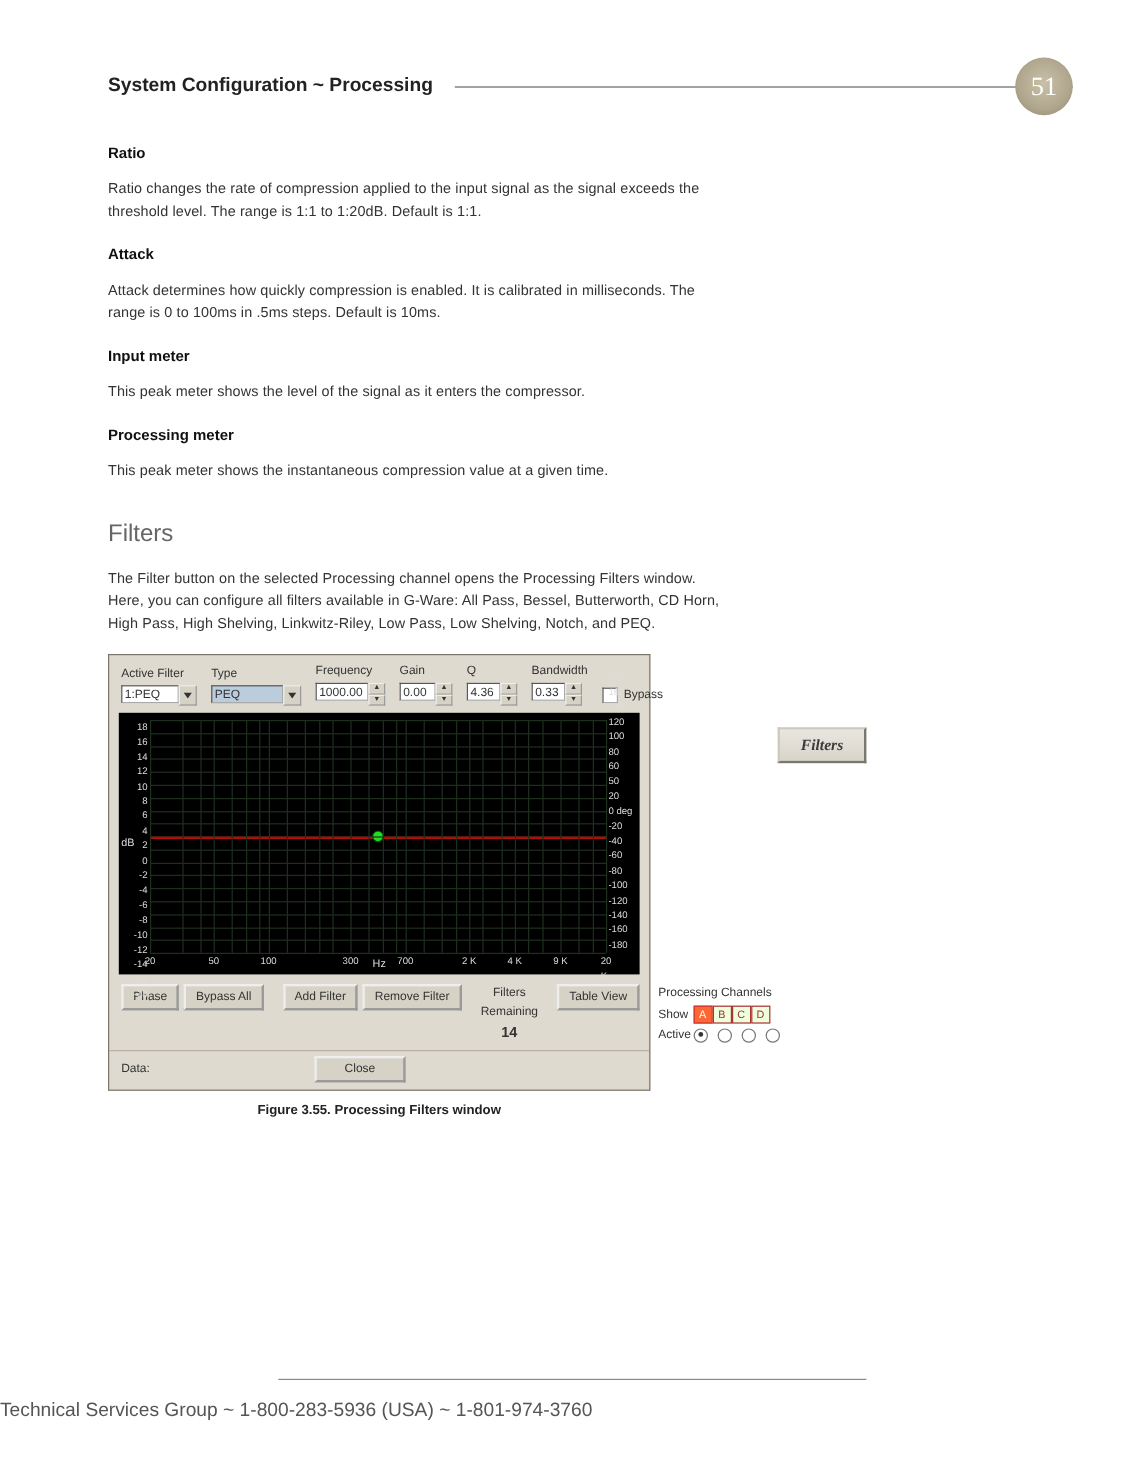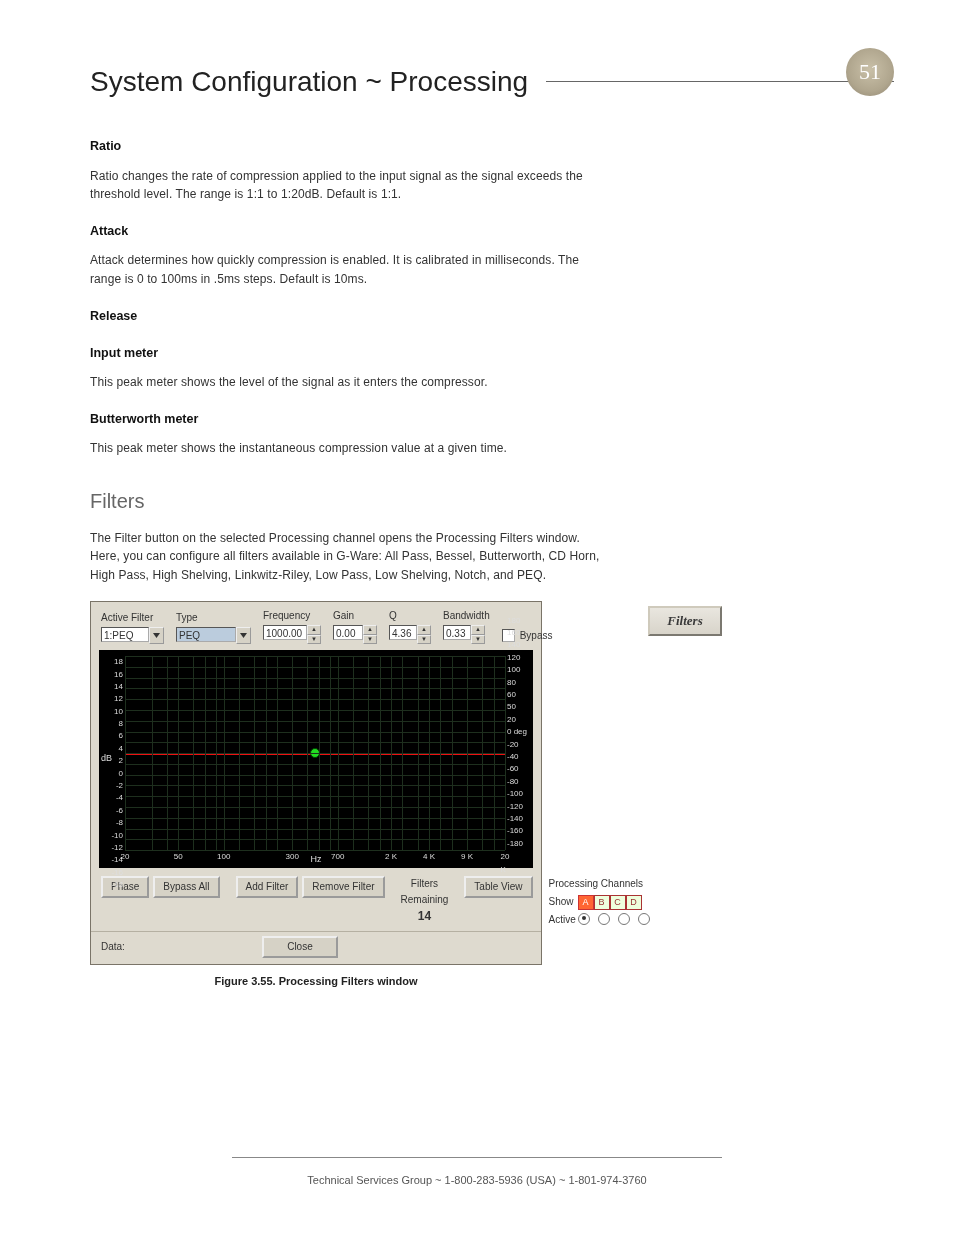--- a/index.html
+++ b/index.html
@@ -1,18 +1,18 @@
 <!DOCTYPE html>
 <html><head>
 <meta charset="utf-8">
 <style>
   html,body{margin:0;padding:0;background:#fff;color:#222;font-family:Verdana,Geneva,sans-serif;font-size:12px;line-height:1.55}
   .page{width:954px;height:1235px;position:relative;box-sizing:border-box;padding:60px 60px 40px 90px}
   .head-row{display:flex;align-items:center;gap:18px}
-  .head-title{font-family:"Trebuchet MS","Lucida Sans",Arial,sans-serif;font-size:28px;font-weight:400;color:#222;white-space:nowrap}
+  .head-title{font-family:"Trebuchet MS","Lucida Sans",Arial,sans-serif;font-size:16px;font-weight:700;color:#222;white-space:nowrap}
   .head-rule{flex:1;height:1px;background:#666}
   .page-medallion{position:absolute;top:48px;right:60px;width:48px;height:48px;border-radius:50%;background:radial-gradient(circle at 50% 45%,#c9c0a8 0%,#b0a68e 60%,#8e8470 100%);display:flex;align-items:center;justify-content:center;color:#fff;font-size:22px;font-family:Georgia,serif}
   .body-col{width:510px;margin-top:34px}
   .h3{font-weight:700;font-size:12.5px;margin:18px 0 10px 0;color:#111;font-family:"Trebuchet MS",Verdana,sans-serif}
   .h3:first-child{margin-top:0}
   .para{margin:0 0 6px 0;letter-spacing:.1px;color:#333}
   .h2{font-family:"Trebuchet MS","Lucida Sans",Arial,sans-serif;font-size:20px;color:#666;margin:28px 0 12px 0;font-weight:400}
   .filters-btn{position:absolute;top:606px;right:232px;width:70px;height:26px;background:linear-gradient(#e9e6df,#d8d4ca);border:2px outset #cfcabc;font-family:Georgia,serif;font-style:italic;font-weight:700;color:#3a3a3a;font-size:13px;display:flex;align-items:center;justify-content:center}
   .fig{margin-top:16px;width:452px}
   .fig-cap{text-align:center;font-size:11px;font-weight:700;margin-top:8px;color:#222}
@@ -49,21 +49,21 @@
   .btn{background:#d6d2c6;border:2px outset #eee;height:18px;padding:0 8px;font-size:10px;display:flex;align-items:center;justify-content:center;white-space:nowrap}
   .col2{display:flex;gap:4px}
   .remain{text-align:center;font-size:10px}
   .remain b{font-size:12px}
   .pchan{font-size:10px}
   .pchan .tabs span{display:inline-block;width:14px;height:13px;border:1px solid #a33;background:#efd;text-align:center;font-size:9px;line-height:13px;color:#933}
   .pchan .tabs span.sel{background:#f63;color:#fff;border-color:#c33}
   .radio{width:10px;height:10px;border:1px solid #777;border-radius:50%;display:inline-block;vertical-align:middle;margin:0 6px 0 2px;background:#fff}
   .radio.on::after{content:"";display:block;width:4px;height:4px;border-radius:50%;background:#333;margin:2px auto 0}
   .win-status{border-top:1px solid #b5b0a2;padding:4px 10px 6px 10px;display:flex;justify-content:space-between;align-items:center}
-  .footer{position:absolute;bottom:46px;left:0;right:0;text-align:center;font-size:11px;color:#555}
+  .footer{position:absolute;bottom:46px;left:0;right:0;text-align:left;font-size:16px;color:#555}
   .footer .rule{width:490px;height:1px;background:#888;margin:0 auto 14px auto}
 </style>
 </head>
 <body>
 
 <div class="page">
 
   <div class="page-medallion">
     <span>51</span>
   </div>
@@ -73,26 +73,25 @@
     <div class="head-rule"></div>
   </div>
 
   <div class="body-col">
     <div class="h3">Ratio</div>
     <p class="para">Ratio changes the rate of compression applied to the input signal as the signal exceeds the threshold level. The range is 1:1 to 1:20dB. Default is 1:1.</p>
 
     <div class="h3">Attack</div>
     <p class="para">Attack determines how quickly compression is enabled. It is calibrated in milliseconds. The range is 0 to 100ms in .5ms steps. Default is 10ms.</p>
 
-    <div class="h3">Release</div>
 
     <div class="h3">Input meter</div>
     <p class="para">This peak meter shows the level of the signal as it enters the compressor.</p>
 
-    <div class="h3">Butterworth meter</div>
+    <div class="h3">Processing meter</div>
     <p class="para">This peak meter shows the instantaneous compression value at a given time.</p>
 
     <div class="h2">Filters</div>
     <p class="para">The Filter button on the selected Processing channel opens the Processing Filters window. Here, you can configure all filters available in G-Ware: All Pass, Bessel, Butterworth, CD Horn, High Pass, High Shelving, Linkwitz-Riley, Low Pass, Low Shelving, Notch, and PEQ.</p>
 
     <div class="fig">
       <div class="win">
 
         <div class="win-top">
           <div class="fld">

